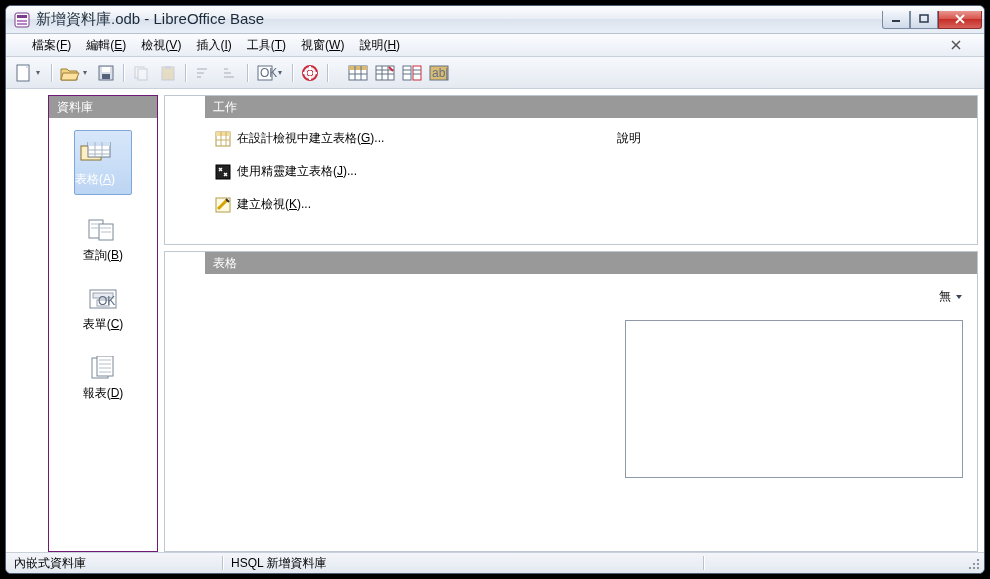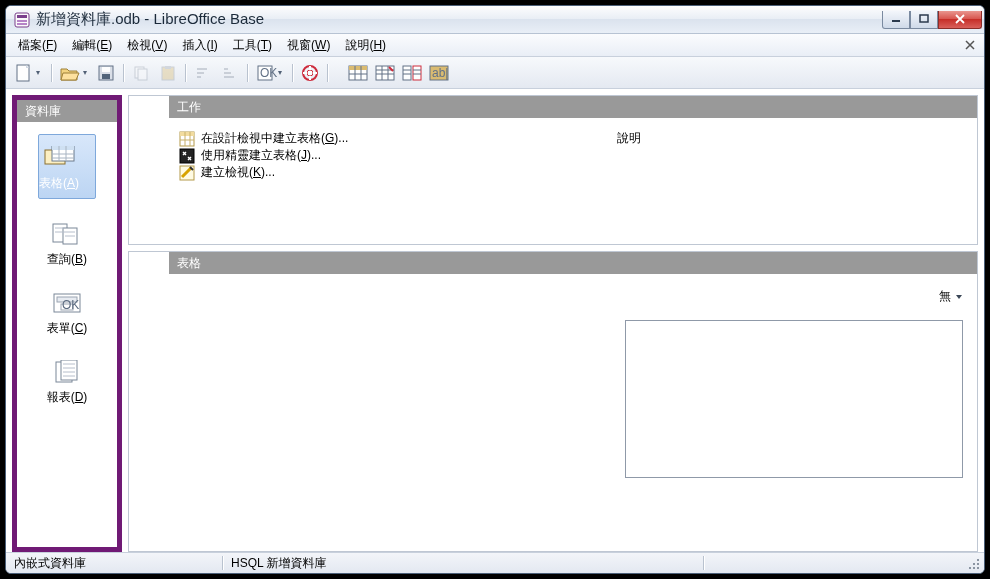--- a/index.html
+++ b/index.html
@@ -7,46 +7,46 @@
 .outer-frame { position:absolute; inset:5px; border-radius:6px; background:#fff; border:1px solid #4b5f78; box-shadow:0 0 4px rgba(0,0,0,.5); overflow:hidden; display:flex; flex-direction:column; }
 .titlebar { height:28px; background:linear-gradient(to bottom,#fdfdfe 0%,#e9eef5 48%,#dbe3ee 50%,#e9eff7 100%); display:flex; align-items:center; padding:0 2px 0 8px; gap:6px; border-bottom:1px solid #b7c3d3; }
 .titlebar .app-icon { width:16px; height:16px; }
 .titlebar .title { flex:1; color:#1b2a3a; font-size:15px; }
 .win-btns { display:flex; gap:0px; }
 .win-btn { width:28px; height:18px; border:1px solid #7a8aa0; border-top:none; display:flex; align-items:center; justify-content:center; position:relative; }
 .win-btn.min { background:linear-gradient(#f3f6fb,#cfdae9); border-bottom-left-radius:3px; }
 .win-btn.max { background:linear-gradient(#f3f6fb,#cfdae9); }
 .win-btn.close { width:44px; background:linear-gradient(#e9958e 0%,#d7534d 48%,#c62f29 50%,#d9605a 100%); border-color:#8b2d29; border-bottom-right-radius:3px; }
 .win-btn svg { display:block; }
-.menubar { height:23px; background:linear-gradient(#fbfcfe,#e9eef6); border-bottom:1px solid #c8d0dc; display:flex; align-items:center; padding:0 6px; gap:3px; }
+.menubar { height:23px; background:linear-gradient(#fbfcfe,#e9eef6); border-bottom:1px solid #c8d0dc; display:flex; align-items:center; padding:0 20px; gap:3px; }
 .menu-item { padding:2px 6px; cursor:default; }
 .menu-item u { text-decoration:underline; }
 .menu-close { margin-left:auto; width:16px; height:16px; display:flex; align-items:center; justify-content:center; cursor:default; }
 .toolbar { height:32px; background:linear-gradient(#f7f9fc,#e4e9f1); border-bottom:1px solid #c8d0dc; display:flex; align-items:center; padding:0 6px; gap:3px; }
 .tool-btn,.tool-grp { height:24px; min-width:24px; display:flex; align-items:center; justify-content:center; cursor:default; opacity:.95; }
 .tool-grp { min-width:34px; }
 .tool-btn.disabled { opacity:.35; }
 .tool-sep { width:5px; height:22px; display:flex; align-items:center; justify-content:center; }
 .tool-sep::before { content:""; width:1px; height:18px; background:#b9c2cf; box-shadow:1px 0 0 #fff; }
 .content { flex:1; display:flex; padding:6px 6px 0 6px; gap:6px; min-height:0; }
-.side-panel { width:110px; display:flex; flex-direction:column; border:5px solid #701a75; background:#fff; }
+.side-panel { width:110px; display:flex; flex-direction:column; border:1px solid #701a75; background:#fff;margin-left:36px; }
 .panel-header { height:22px; background:#999999; color:#fff; display:flex; align-items:center; padding:0 8px; font-size:12px; }
 .side-items { flex:1; padding:12px 0; display:flex; flex-direction:column; align-items:center; gap:22px; }
 .side-item { width:78px; display:flex; flex-direction:column; align-items:center; gap:4px; cursor:default; }
 .side-item .icon-box { width:32px; height:26px; display:flex; align-items:center; justify-content:center; }
 .side-item .label { font-size:12px; }
 .side-item.selected { background:linear-gradient(#d8e7fa,#bcd5f3); border:1px solid #7ea8db; border-radius:2px; padding:10px 16px 6px 0; width:58px; }
 .side-item.selected .label{ color:#fff; }
 .side-item.selected { position:relative; }
 .side-item.selected::before{ content:""; position:absolute; inset:0; background:linear-gradient(#c9ddf5,#a6c8ee); border-radius:2px; z-index:-1;}
 .main-area { flex:1; display:flex; flex-direction:column; gap:6px; min-height:0; }
 .work-panel,.list-panel { border:1px solid #bfc7d3; background:#fff; display:flex; flex-direction:column;padding-left:40px; }
 .work-panel { height:150px; }
 .work-body { flex:1; display:flex; }
-.task-col { flex:1.15; padding:12px 10px; display:flex; flex-direction:column; gap:0; }
+.task-col { flex:1.15; padding:12px 10px; display:flex; flex-direction:column; gap:16px; }
 .task-row { display:flex; align-items:center; gap:6px; cursor:default; }
 .task-row .task-icon { width:16px; height:16px; }
 .desc-col { width:370px; padding:12px 10px; }
 .desc-col .desc-title { font-size:12px; }
 .list-panel { flex:1; min-height:0; }
 .list-body { flex:1; position:relative; }
 .view-menu { position:absolute; top:14px; right:14px; display:flex; align-items:center; gap:4px; cursor:default; }
 .view-menu svg { display:block; }
 .preview-box { position:absolute; right:14px; top:46px; width:338px; height:158px; border:1px solid #8f99a8; background:#fff; }
 .statusbar { height:21px; background:linear-gradient(#f3f5f9,#e3e8f1); border-top:1px solid #c8d0dc; display:flex; align-items:center; font-size:12px; position:relative; }

